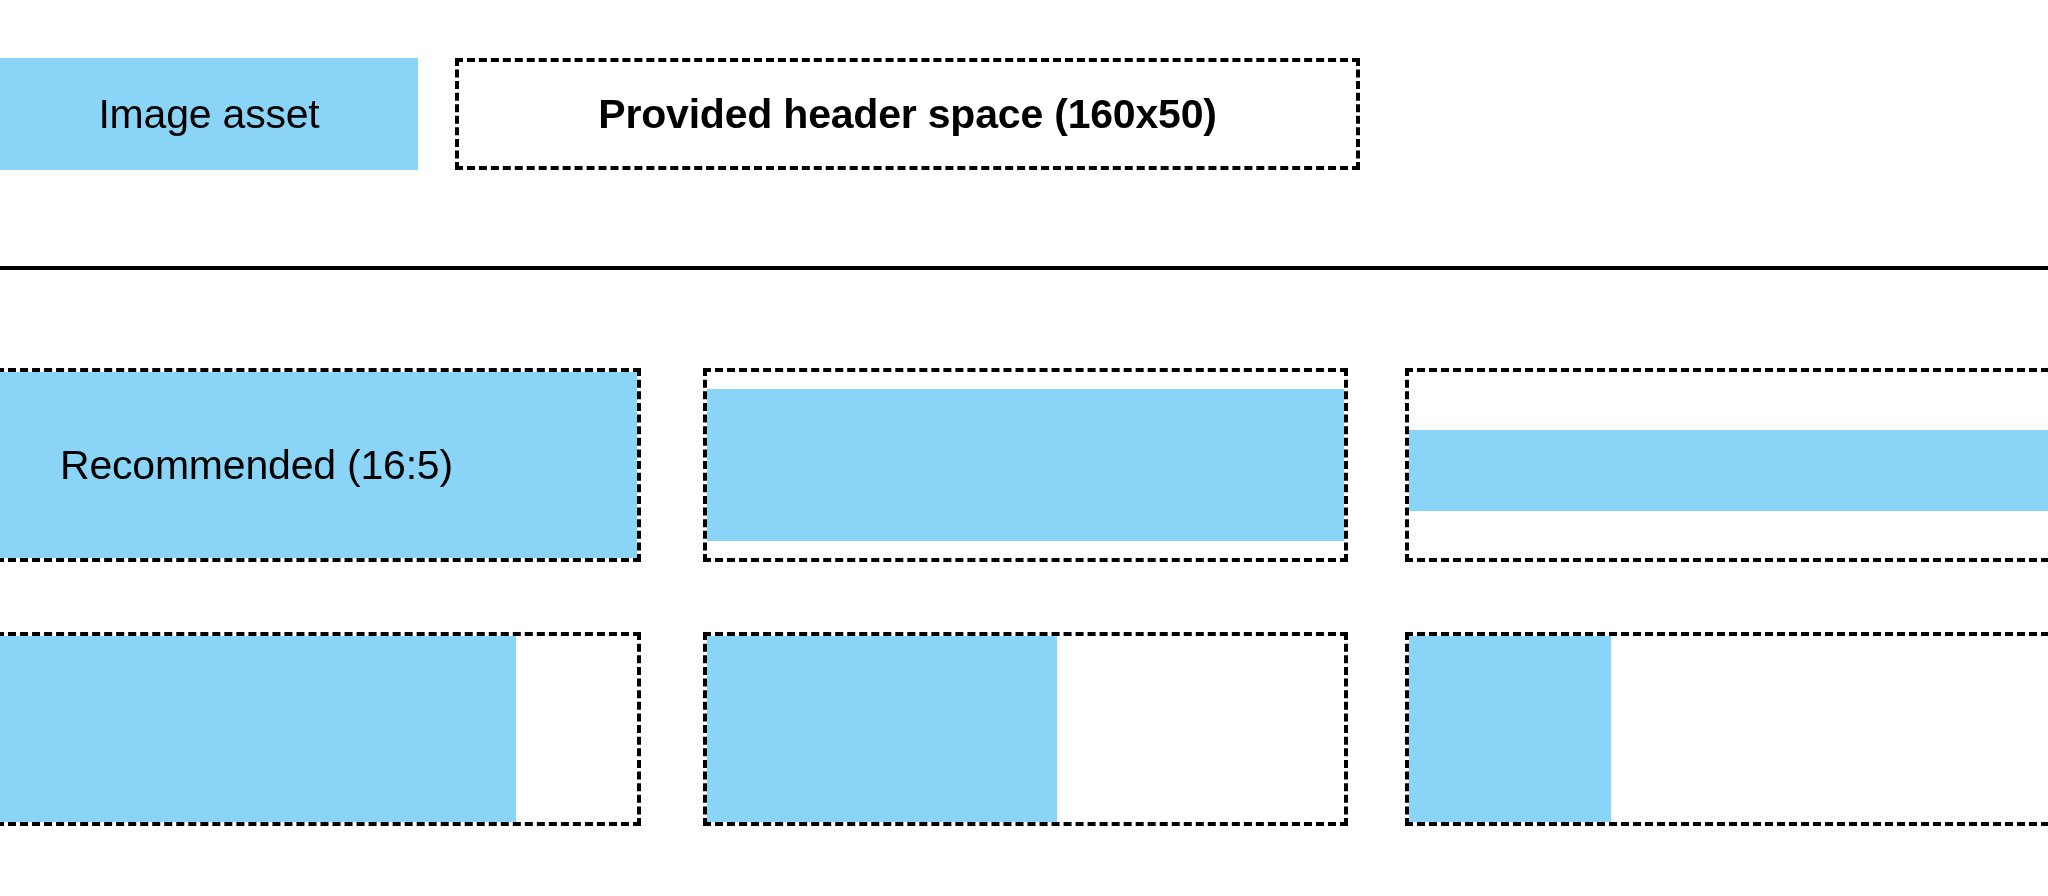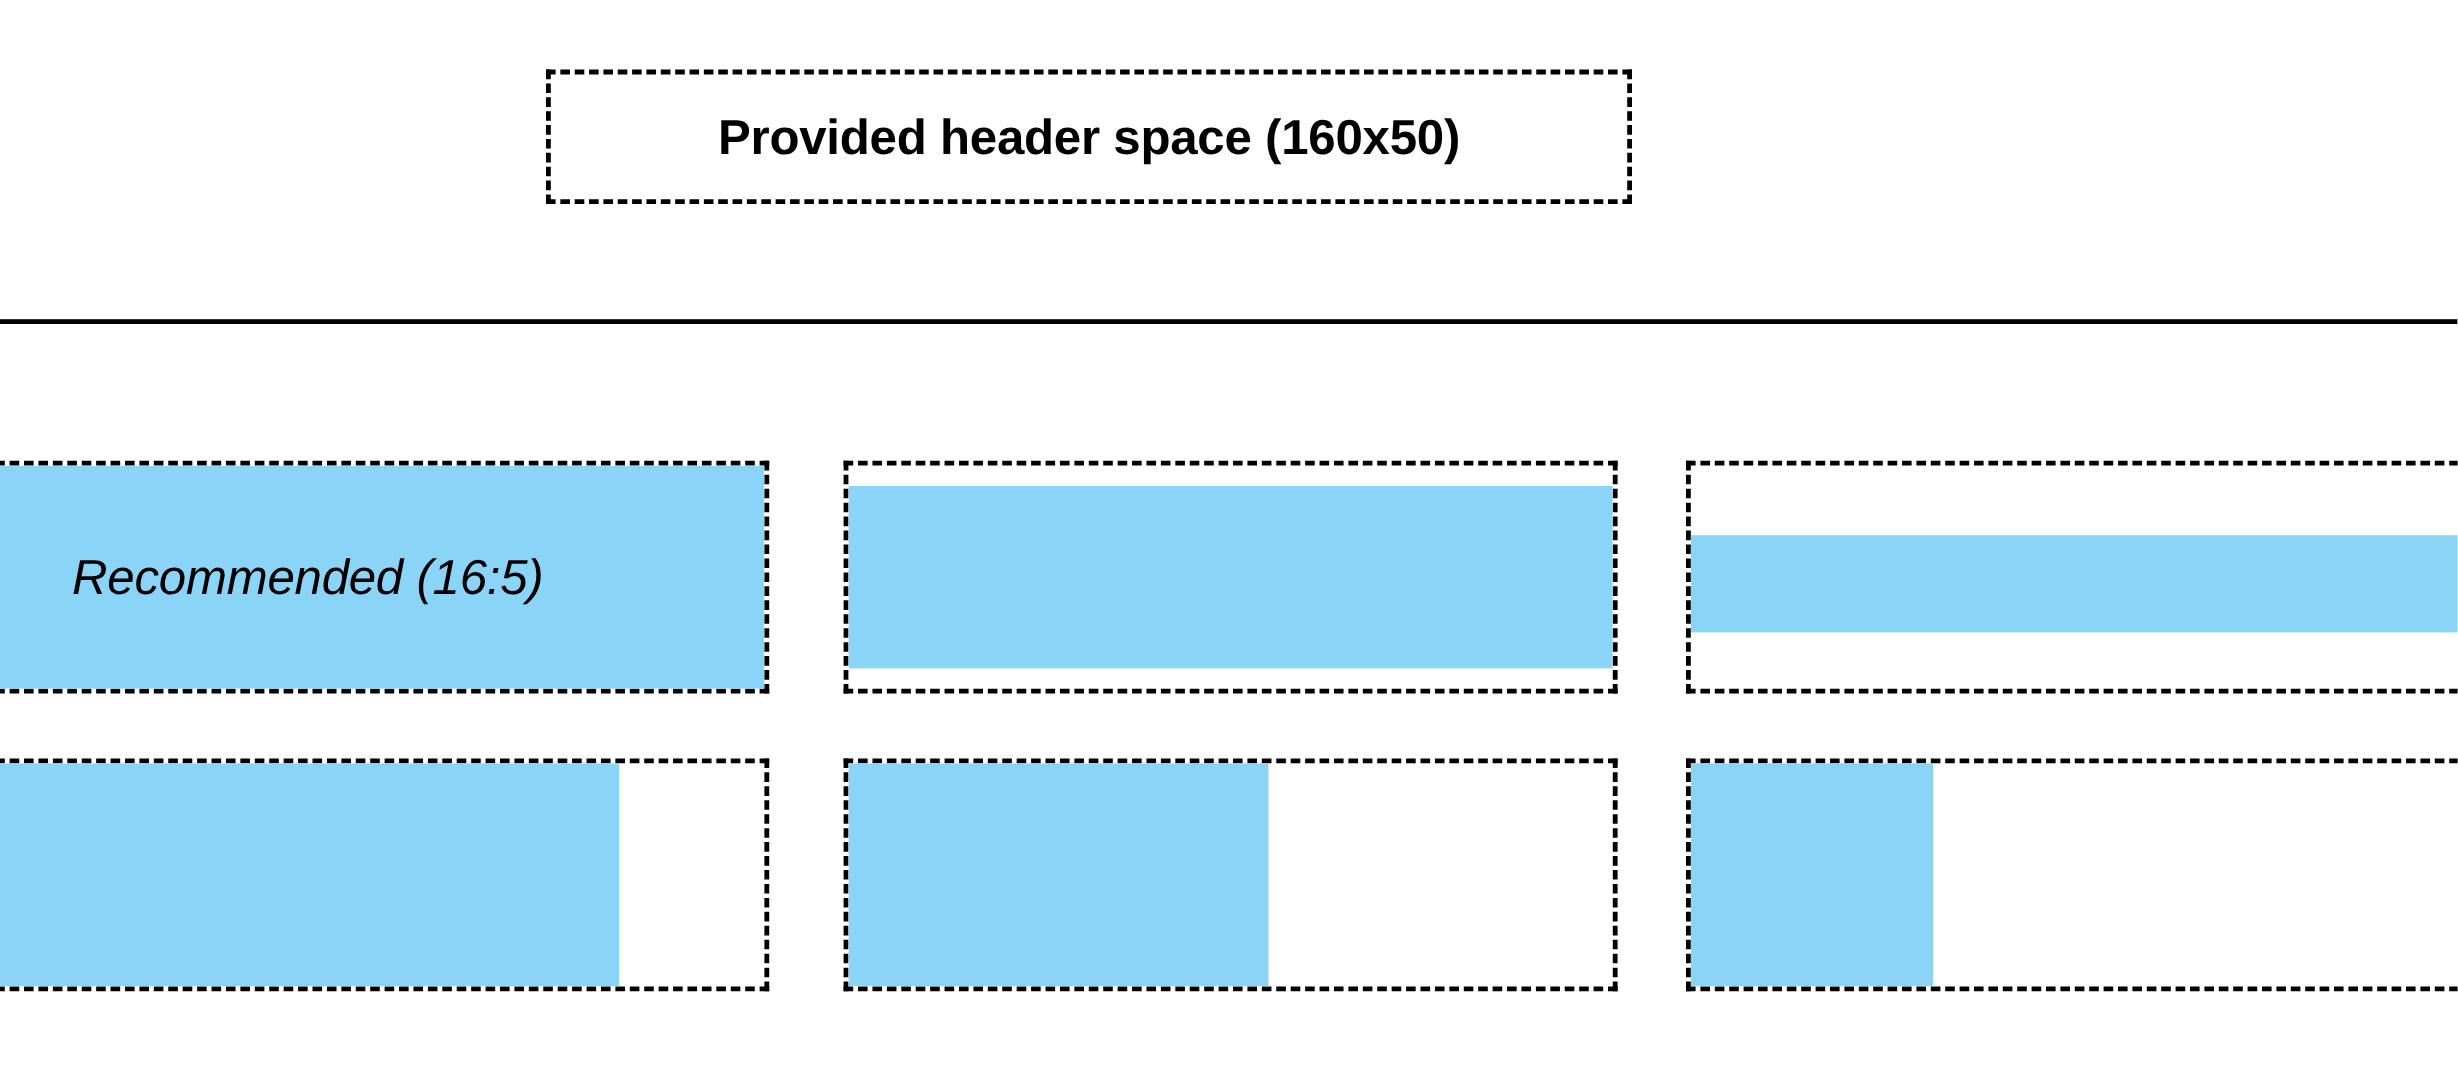--- a/index.html
+++ b/index.html
@@ -95,21 +95,21 @@
     width: 2048px;
     height: 456px;
   }
 
   .grid-row {
     position: absolute;
     left: 0;
     width: 2048px;
     height: 194px;
   }
-  .grid-row.row-1 { top: 16px; font-style: italic; }
+  .grid-row.row-1 { top: 0px; }
   .grid-row.row-2 { top: 264px; }
 
   .ratio-card {
     position: absolute;
     top: 0;
     height: 194px;
     box-sizing: border-box;
     border: 4px dashed #000000;
     background: #ffffff;
     overflow: hidden;
@@ -141,20 +141,23 @@
   }
   .ratio-card-label:empty { display: none; }
 </style>
 </head>
 <body>
 
 <div class="canvas">
 
   <div class="legend-row">
 
+    <div class="legend-swatch" style="background: rgb(138, 213, 247);">
+      <span class="legend-swatch-label">Image asset</span>
+    </div>
 
     <div class="legend-box">
       <span class="legend-box-label">Provided header space (160x50)</span>
     </div>
 
   </div>
 
   <div class="divider" style="background: rgb(0, 0, 0); height: 4px;"></div>
 
   <div class="grid">

